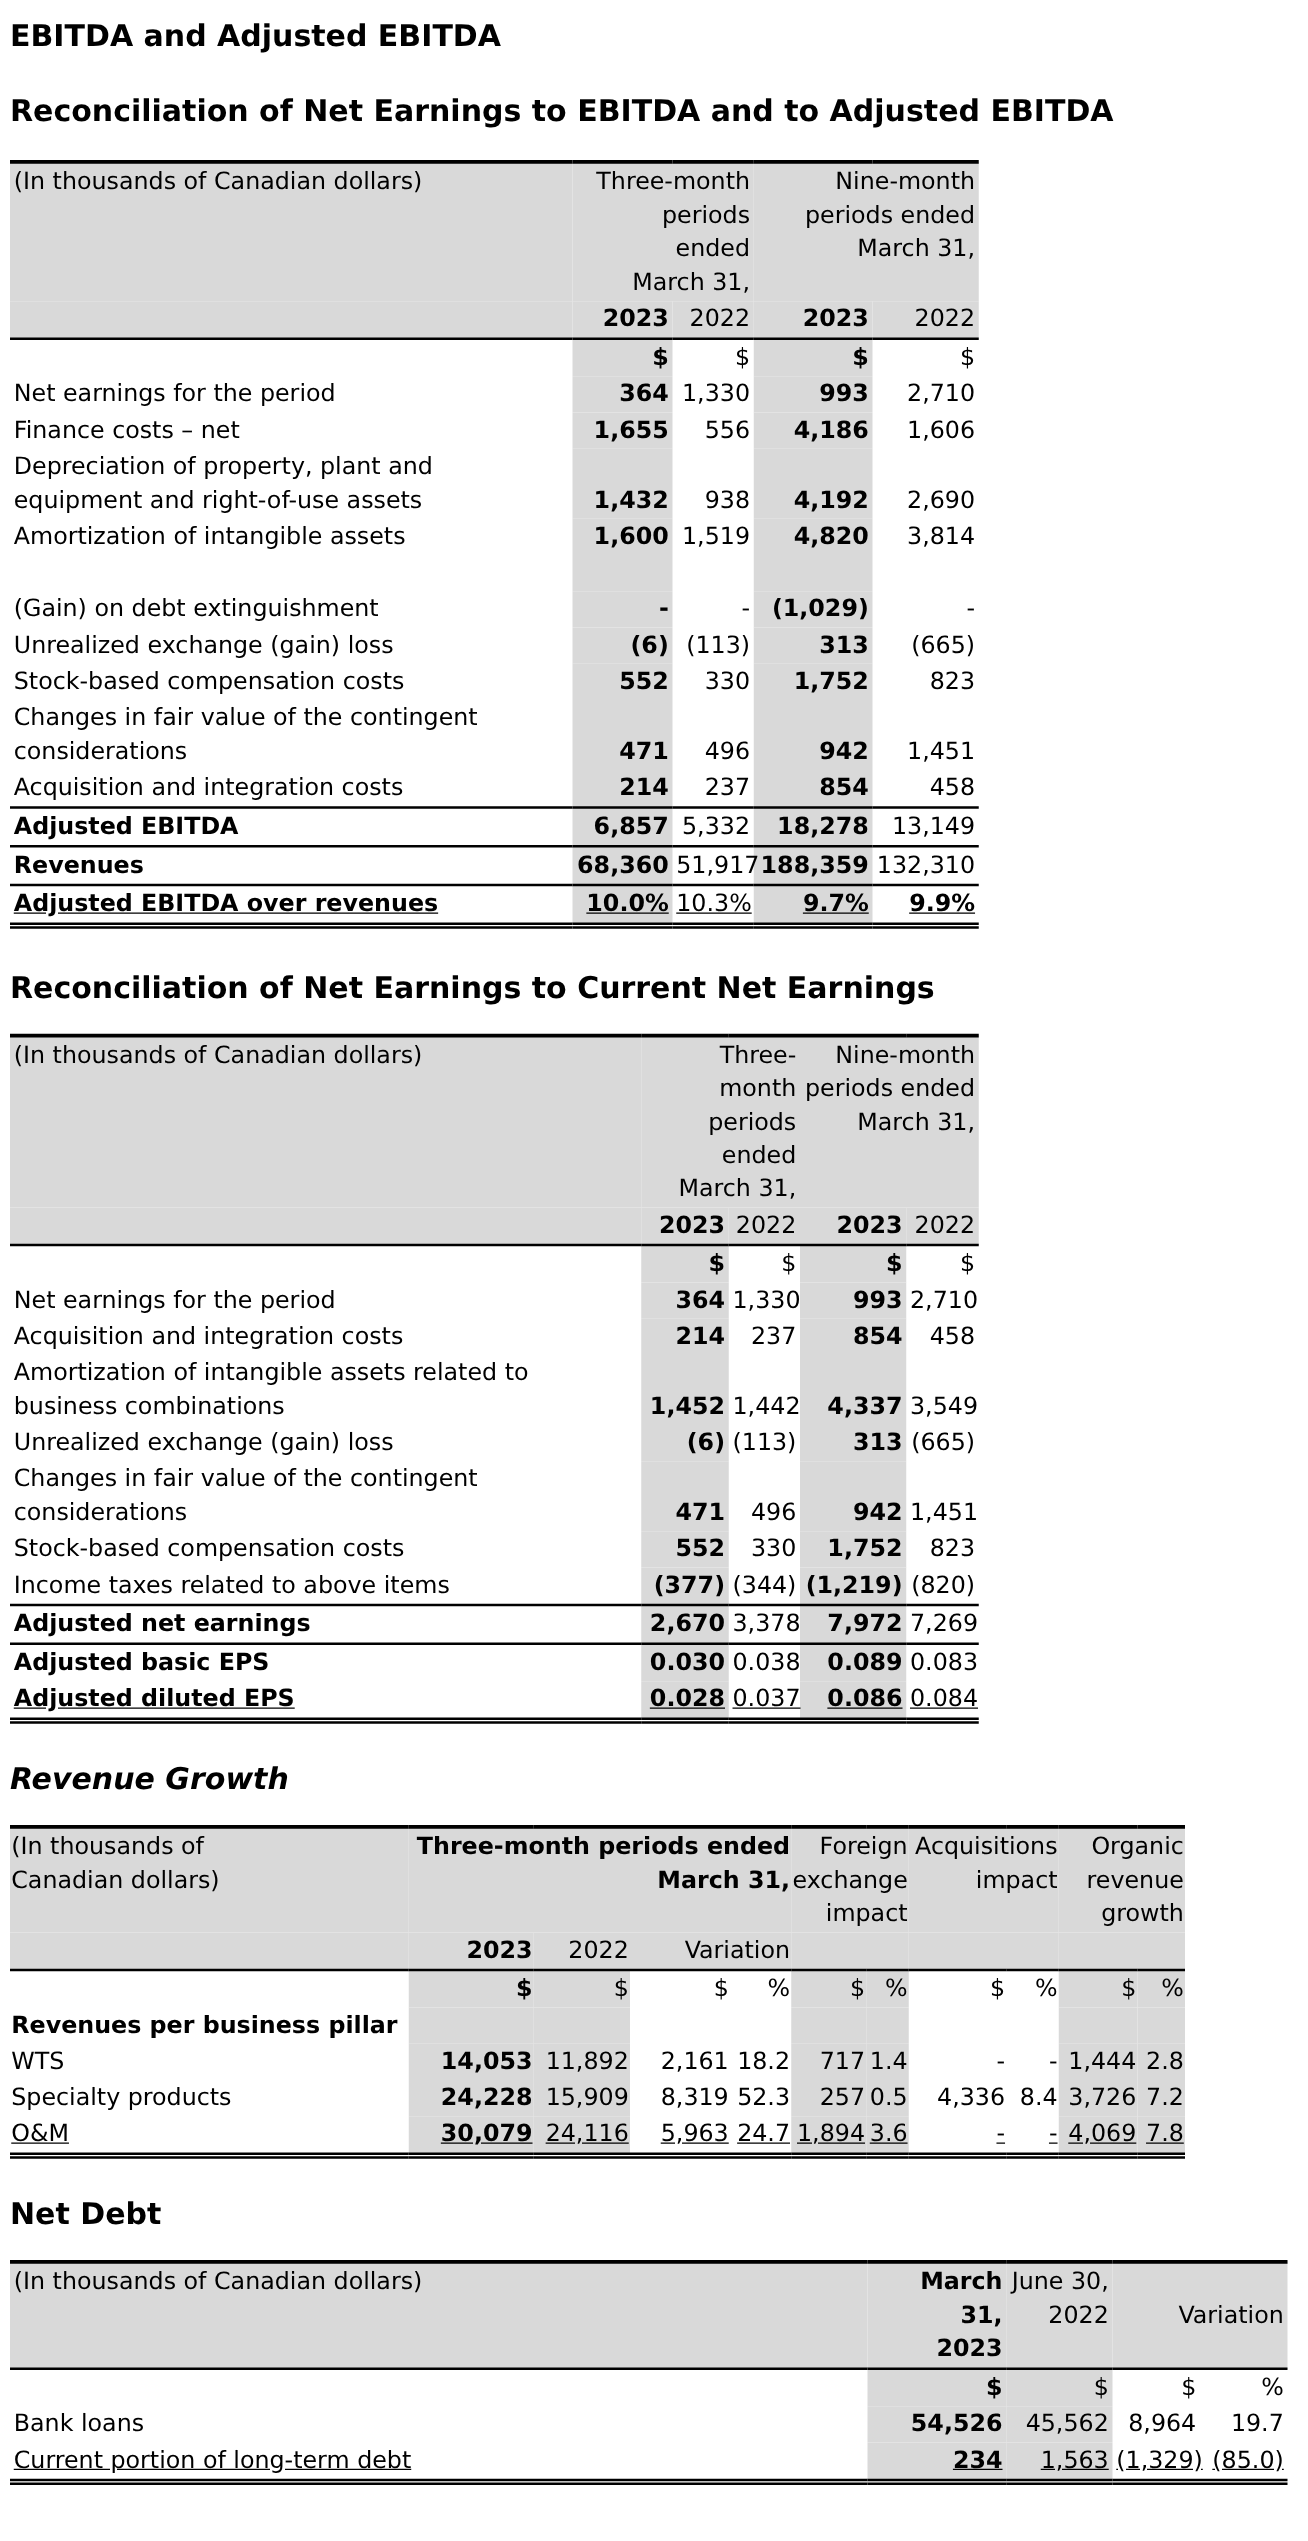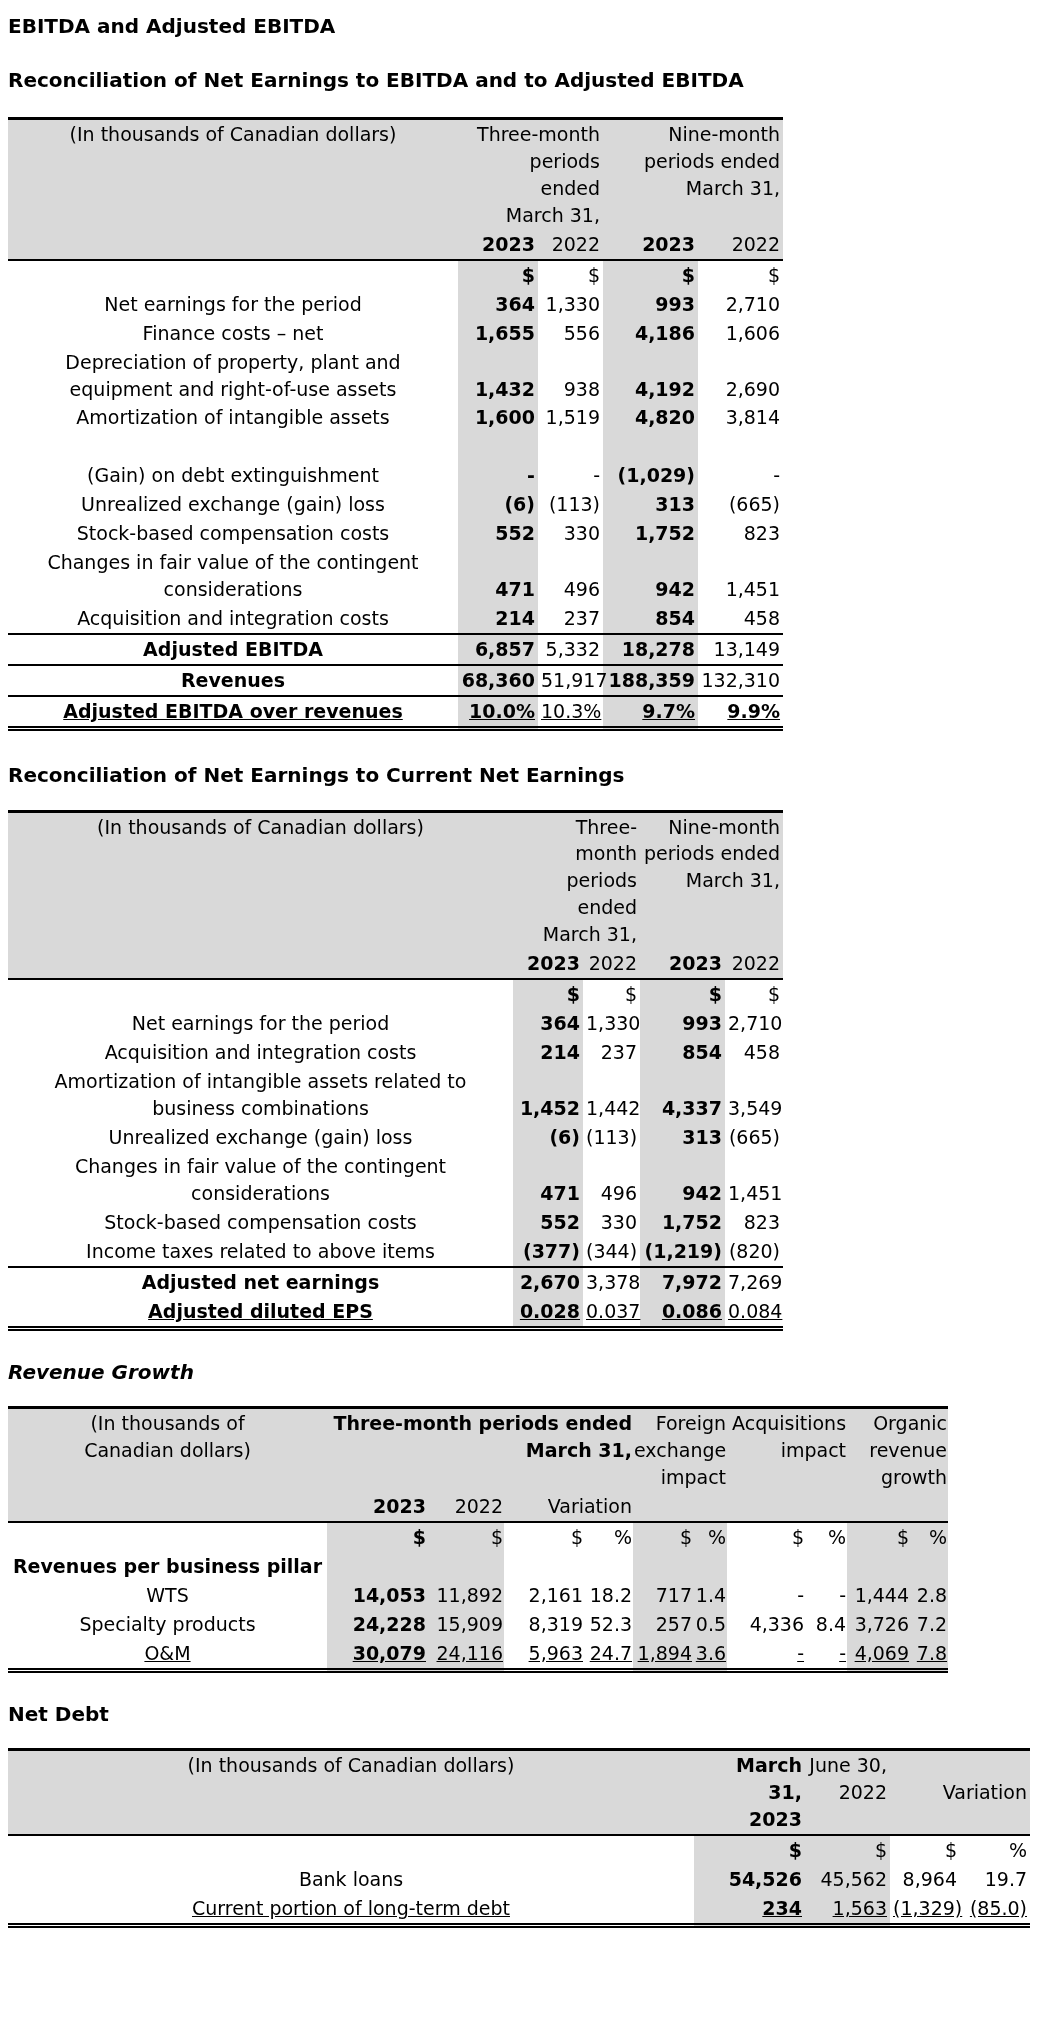--- a/index.html
+++ b/index.html
@@ -5,31 +5,31 @@
   * { box-sizing: border-box; }
   html, body { margin:0; padding:0; background:#ffffff; }
   body {
     width:1046px;
     font-family:"DejaVu Sans", sans-serif;
     font-size:19px;
     line-height:1.42;
     color:#000;
     padding:8px 8px 24px 8px;
   }
-  .heading { font-weight:bold; font-size:20px; }
+  .heading { font-weight:bold; font-size:24px; }
   #h-main { margin:4px 0 26px 0; }
   #h-t1 { margin:0 0 22px 0; }
   #h-t2 { margin:30px 0 20px 0; }
   #h-t3 { margin:27px 0 20px 0;font-style:italic; }
   #h-t4 { margin:27px 0 20px 0; }
 
   table.fin { border-collapse:collapse; table-layout:fixed; border-top:3px solid #000; }
   .fin td { padding:1px 3px; text-align:right; vertical-align:bottom; }
   .t3 td { padding:1px 1px; }
-  .fin td.label, .fin td.hnote { text-align:center; white-space:pre-line; }
+  .fin td.label, .fin td.hnote { text-align:left; white-space:pre-line; }
   .fin thead td { background:#d9d9d9; vertical-align:top; }
   .fin thead td.hgroup { white-space:pre-line; }
   .fin thead tr:last-child td { border-bottom:2.5px solid #000; }
   .fin thead tr.years td { vertical-align:bottom; }
   .b { font-weight:bold; }
   .center { text-align:center; }
   .vmid { vertical-align:middle !important; text-align:center; }
   tr.rule-thin td { border-top:2px solid #000; }
   tr.rule-thick td { border-top:2.5px solid #000; }
   .fin tbody tr:last-child td { border-bottom:5px double #000;text-decoration:underline; }
@@ -268,20 +268,27 @@
         <td>(344)</td>
         <td class="b">(1,219)</td>
         <td>(820)</td>
       </tr>
       <tr class="rule-thick">
         <td class="label b">Adjusted net earnings</td>
         <td class="b">2,670</td>
         <td>3,378</td>
         <td class="b">7,972</td>
         <td>7,269</td>
+      </tr>
+      <tr class="rule-thick">
+        <td class="label b">Adjusted basic EPS</td>
+        <td class="b">0.030</td>
+        <td>0.038</td>
+        <td class="b">0.089</td>
+        <td>0.083</td>
       </tr>
       <tr>
         <td class="label b">Adjusted diluted EPS</td>
         <td class="b">0.028</td>
         <td>0.037</td>
         <td class="b">0.086</td>
         <td>0.084</td>
       </tr>
     </tbody>
 </table>

